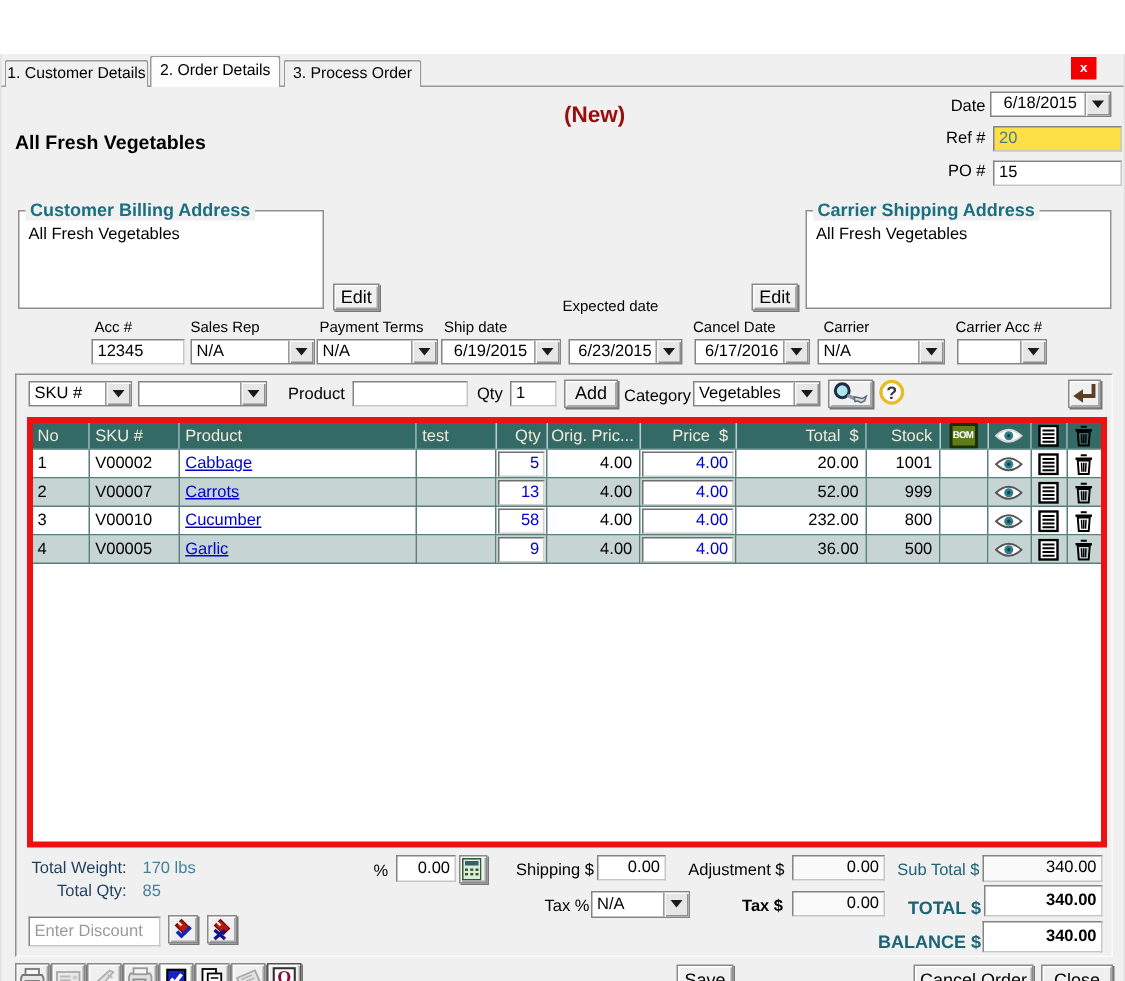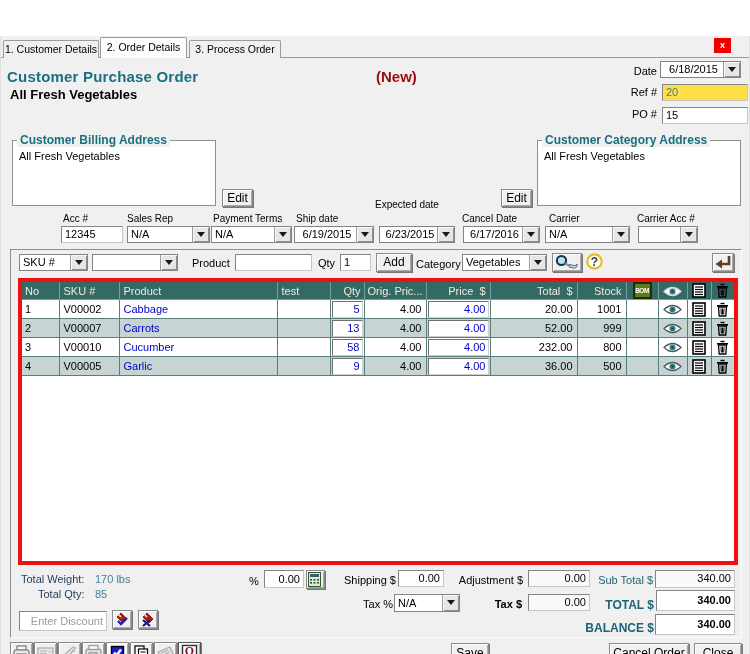--- a/index.html
+++ b/index.html
@@ -20,56 +20,55 @@
   font-size:12px;text-align:center;color:#000;}
 .gb{position:absolute;background:#fff;border:1px solid #8f8f8f;box-sizing:border-box;}
 .gbl{position:absolute;background:#f0f0f0;padding:0 3px;font-size:12px;font-weight:bold;color:#19707f;white-space:nowrap;}
 table.grid{border-collapse:collapse;table-layout:fixed;font-size:11px;}
 table.grid td{border:1px solid #587f7c;padding:0;overflow:hidden;white-space:nowrap;height:18px;}
 table.grid tr.hd td{background:#346a66;color:#efeada;height:17px;border-color:#7b9c9c;border-top:none;}
 table.grid tr.r0 td{background:#ffffff;}
 table.grid tr.r1 td{background:#c6d4d4;}
 .cellbox{margin:0 1px;height:15px;background:#fff;border:1px solid #6f6f6f;border-right-color:#cfcfcf;border-bottom-color:#cfcfcf;
   color:#0000cc;text-align:right;padding:0 2px;line-height:14px;}
-a.plink{color:#0000cc;}
+a.plink{color:#0000cc;text-decoration:underline;}
 .ck{position:absolute;width:12px;height:12px;background:#fff;border:1px solid #6a6a6a;box-sizing:border-box;}
 .ibtn{position:absolute;width:23px;height:22px;background:#f0f0f0;border:1px solid #8a8a8a;box-sizing:border-box;
   box-shadow:inset 1px 1px 0 #ffffff, inset -1px -1px 0 #a8a8a8, 1px 1px 0 #777777;}
 </style>
 </head>
 <body>
 <div id="win">
 
 <div class="abs" style="left:0;top:21px;width:750px;height:1px;background:#9a9a9a;"></div>
 <div class="abs" style="left:3px;top:4px;width:96px;height:18px;background:#f0f0f0;border:1px solid #9a9a9a;border-bottom:none;border-radius:2px 2px 0 0;box-sizing:border-box;text-align:center;line-height:17px;white-space:nowrap;font-size:10.5px;">1. Customer Details</div>
 <div class="abs" style="left:100px;top:1px;width:87px;height:21px;background:#fdfdfd;border:1px solid #9a9a9a;border-bottom:none;border-radius:2px 2px 0 0;box-sizing:border-box;text-align:center;line-height:19px;z-index:3;white-space:nowrap;font-size:10.5px;">2. Order Details</div>
 <div class="abs" style="left:189px;top:4px;width:92px;height:18px;background:#f0f0f0;border:1px solid #9a9a9a;border-bottom:none;border-radius:2px 2px 0 0;box-sizing:border-box;text-align:center;line-height:17px;white-space:nowrap;font-size:10.5px;">3. Process Order</div>
 <div class="abs" style="left:714px;top:2px;width:17px;height:15px;background:#f20000;color:#fff;font-size:9px;font-weight:bold;text-align:center;line-height:15px;">x</div>
 
-<div class="abs" style="left:7px;top:32px;font-size:15px;font-weight:bold;color:#19707f;letter-spacing:0.2px;">Customer Purchase Order</div>
 <div class="abs" style="left:376px;top:32px;font-size:15px;font-weight:bold;color:#9b0d0d;">(New)</div>
 <div class="abs" style="left:10px;top:51px;font-size:13px;font-weight:bold;">All Fresh Vegetables</div>
 
 <div class="lbl" style="left:600px;top:29px;width:57px;text-align:right;">Date</div>
 <div class="combo" style="left:660px;top:25px;width:81px;height:17px;">
       <span class="tx" style="text-align:center;">6/18/2015</span>
       <span class="ar"></span>
     </div>
 <div class="lbl" style="left:600px;top:50px;width:57px;text-align:right;">Ref #</div>
 <div class="tb" style="left:662px;top:48px;width:86px;height:17px;background:#fde047;color:#477b8e;">20</div>
 <div class="lbl" style="left:600px;top:72px;width:57px;text-align:right;">PO #</div>
 <div class="tb" style="left:662px;top:71px;width:86px;height:17px;">15</div>
 
 <div class="gb" style="left:12px;top:104px;width:204px;height:66px;"></div>
 <div class="gbl" style="left:17px;top:97px;">Customer Billing Address</div>
 <div class="lbl" style="left:19px;top:114px;">All Fresh Vegetables</div>
 <div class="btn" style="left:222px;top:153px;width:31px;height:18px;line-height:16px;">Edit</div>
 
 <div class="gb" style="left:537px;top:104px;width:204px;height:66px;"></div>
-<div class="gbl" style="left:542px;top:97px;">Customer Category Address</div>
+<div class="gbl" style="left:542px;top:97px;">Carrier Shipping Address</div>
 <div class="lbl" style="left:544px;top:114px;">All Fresh Vegetables</div>
 <div class="btn" style="left:501px;top:153px;width:31px;height:18px;line-height:16px;">Edit</div>
 
 <div class="lbl sm" style="left:63px;top:177px;">Acc #</div>
 <div class="lbl sm" style="left:127px;top:177px;">Sales Rep</div>
 <div class="lbl sm" style="left:213px;top:177px;">Payment Terms</div>
 <div class="lbl sm" style="left:296px;top:177px;">Ship date</div>
 <div class="lbl sm" style="left:375px;top:163px;">Expected date</div>
 <div class="lbl sm" style="left:462px;top:177px;">Cancel Date</div>
 <div class="lbl sm" style="left:549px;top:177px;">Carrier</div>
@@ -372,21 +371,21 @@
 <div class="combo" style="left:394px;top:558px;width:66px;height:18px;">
       <span class="tx" style="top:1px;">N/A</span>
       <span class="ar"></span>
     </div>
 <div class="lbl" style="left:483px;top:562px;width:39px;text-align:right;font-weight:bold;">Tax $</div>
 <div class="tb" style="left:528px;top:558px;width:62px;height:17px;text-align:right;background:#fafafa;">0.00</div>
 <div class="lbl" style="left:592px;top:562px;width:62px;text-align:right;color:#1c6475;font-weight:bold;font-size:12px;">TOTAL $</div>
 <div class="tb" style="left:656px;top:554px;width:79px;height:21px;text-align:right;font-weight:bold;line-height:19px;">340.00</div>
 <div class="lbl" style="left:579px;top:585px;width:75px;text-align:right;color:#1c6475;font-weight:bold;font-size:12px;">BALANCE $</div>
 <div class="tb" style="left:655px;top:578px;width:80px;height:21px;text-align:right;font-weight:bold;line-height:19px;">340.00</div>
-<div class="tb" style="left:19px;top:575px;width:88px;height:20px;line-height:19px;color:#9a9a9a;text-align:right;">Enter Discount</div>
+<div class="tb" style="left:19px;top:575px;width:88px;height:20px;line-height:19px;color:#9a9a9a;">Enter Discount</div>
 <div class="ibtn" style="left:112px;top:574px;width:20px;height:19px;">
       <svg width="18" height="17" viewBox="0 0 18 17" style="position:absolute;left:0px;top:0px;">
         <path d="M4 6 L8 2 L14 8 L10 12 Z" fill="#bb1a0a" stroke="#6a0000" stroke-width="0.8"></path>
         <path d="M5 3 l3 3" stroke="#e8e8e8" stroke-width="1.6"></path>
         <path d="M5 10 l3 3 l6 -6" fill="none" stroke="#1122bb" stroke-width="2.4"></path>
       </svg>
     </div>
 <div class="ibtn" style="left:138px;top:574px;width:20px;height:19px;">
       <svg width="18" height="17" viewBox="0 0 18 17" style="position:absolute;left:0px;top:0px;">
         <path d="M4 6 L8 2 L14 8 L10 12 Z" fill="#bb1a0a" stroke="#6a0000" stroke-width="0.8"></path>

